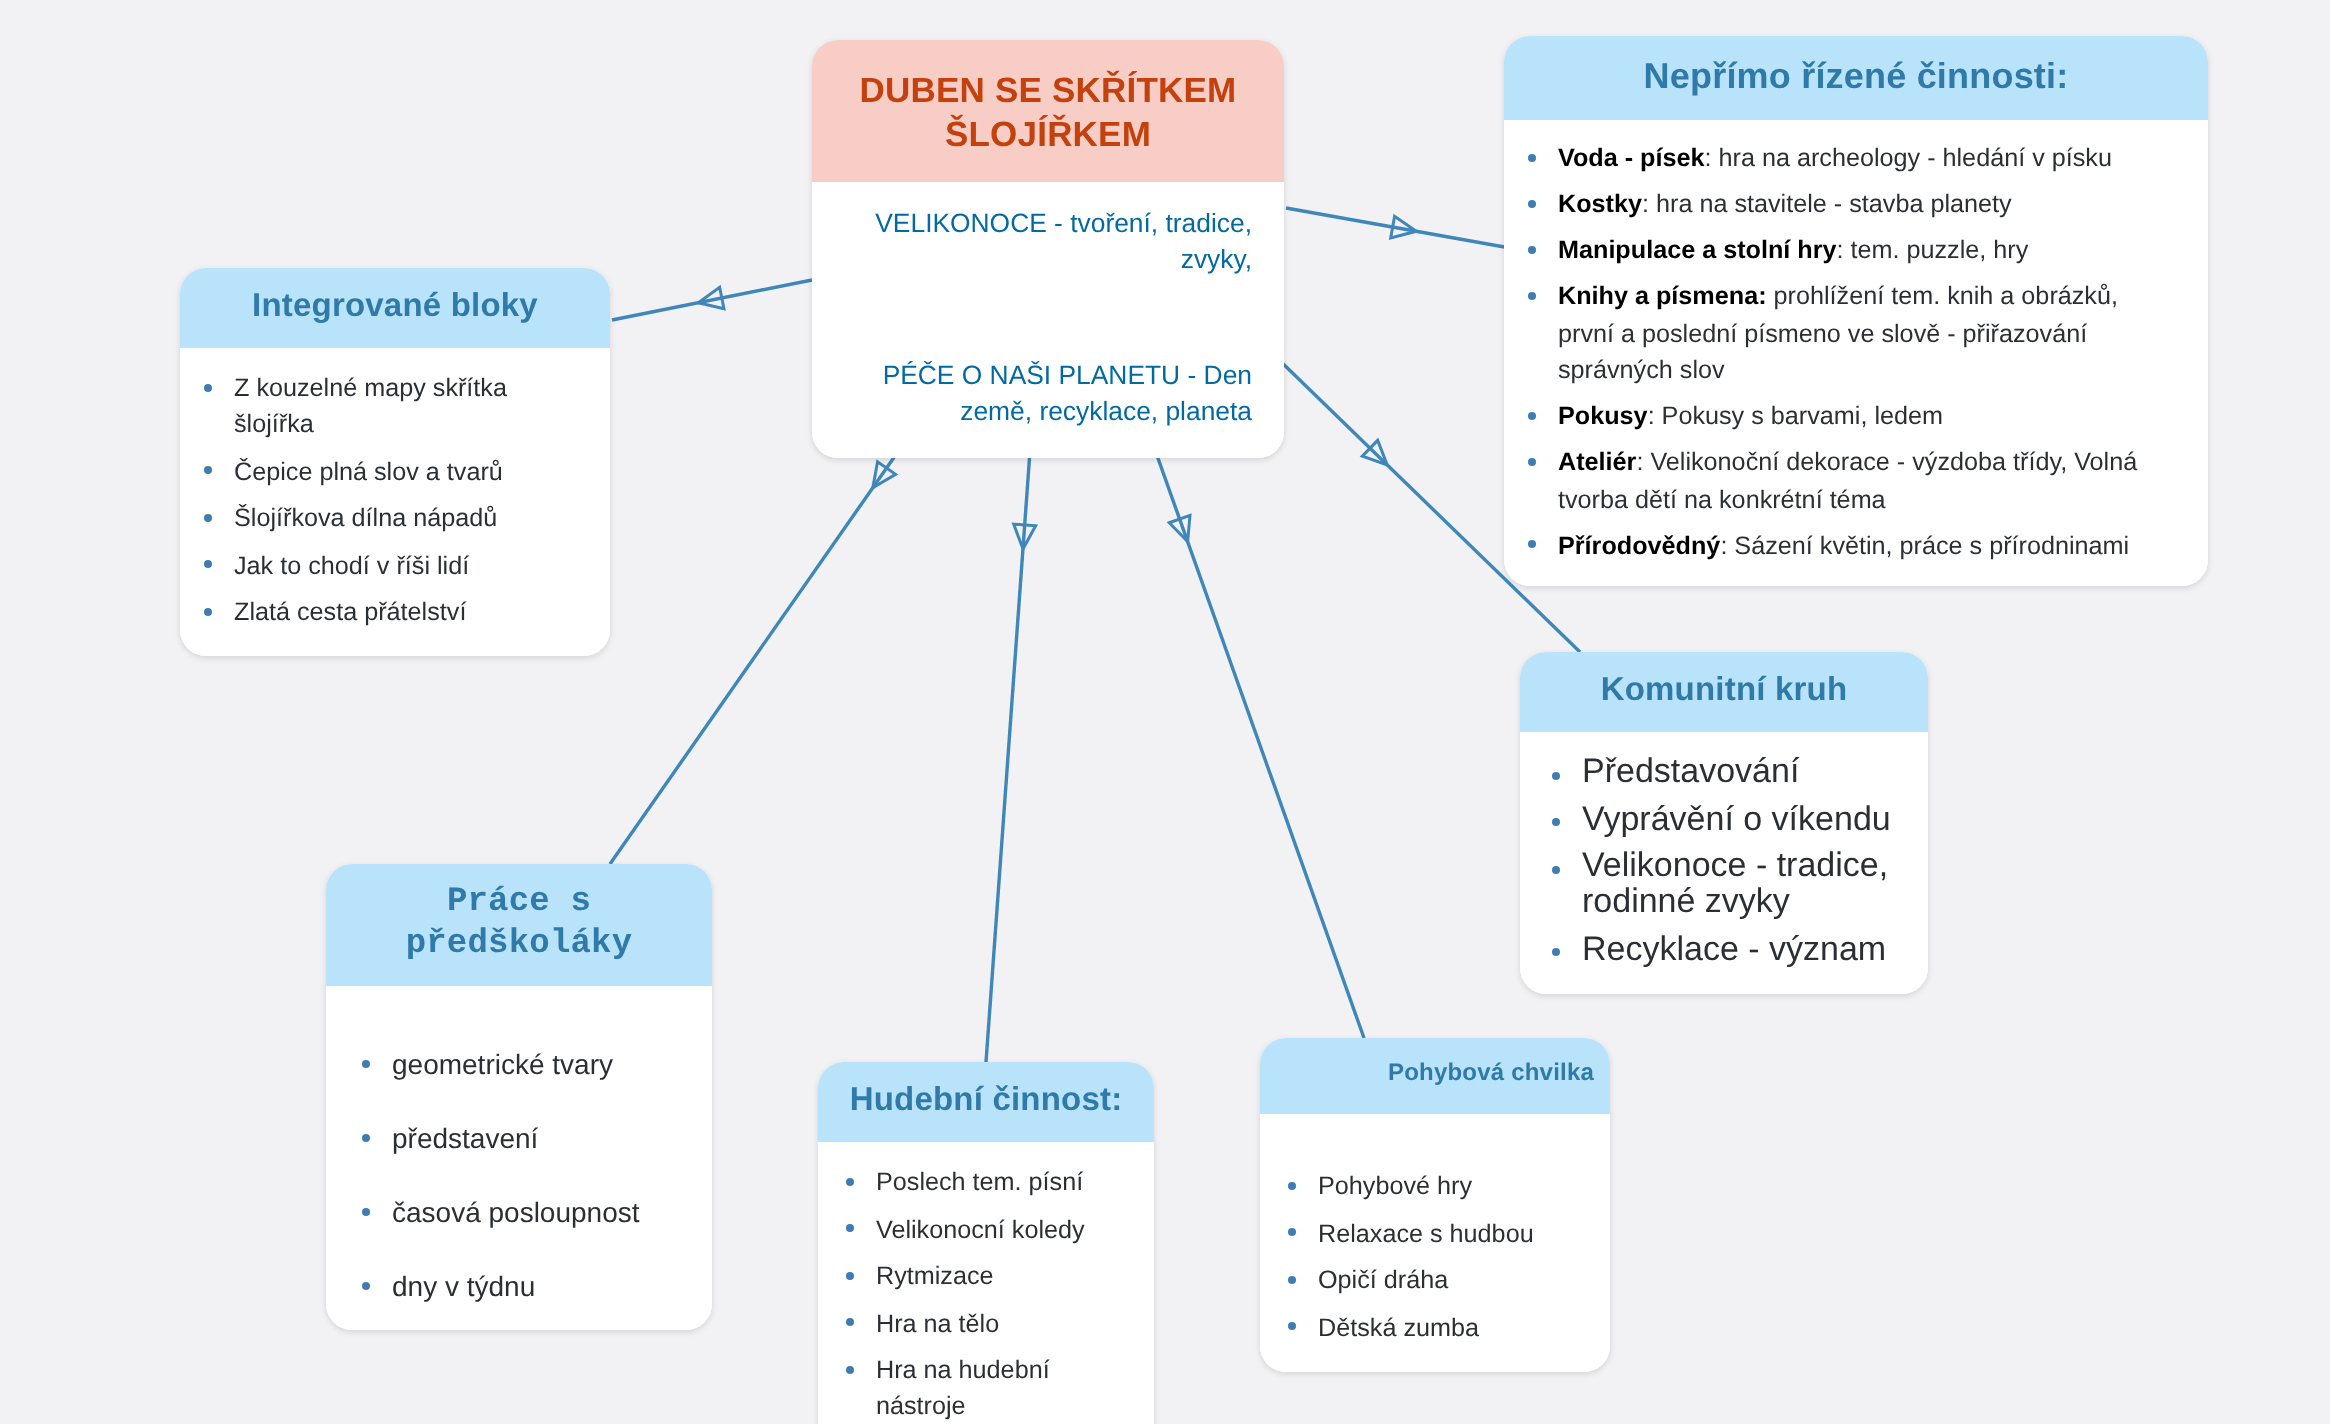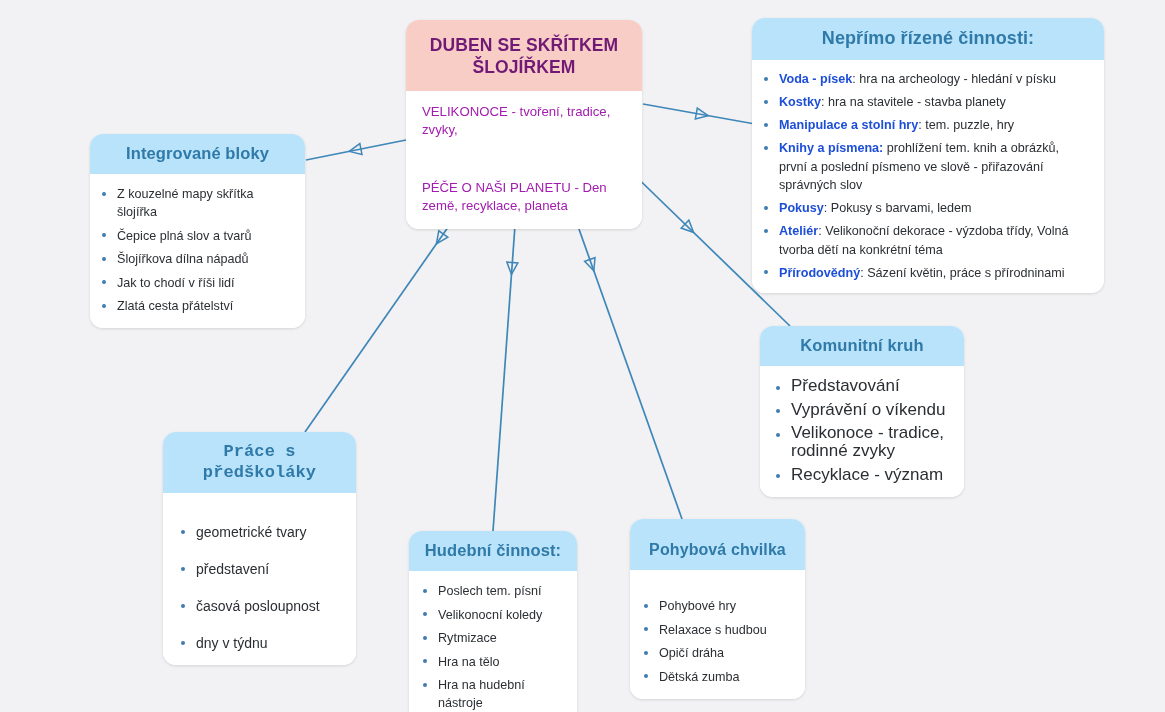--- a/index.html
+++ b/index.html
@@ -38,21 +38,21 @@
   }
   .node-header {
     background: #b9e3fa;
     color: #2f7aa8;
     font-weight: bold;
     text-align: center;
     letter-spacing: 0.1px;
   }
   .node-header.pink {
     background: #f8cdc6;
-    color: #701a75;
+    color: #c2410c;
   }
   .node-body {
     background: #ffffff;
   }
 
   ul.items {
     list-style: none;
     margin: 0;
     padding: 0;
   }
@@ -67,42 +67,43 @@
     position: absolute;
     left: 4px;
     top: 0.52em;
     width: 4px;
     height: 4px;
     border-radius: 50%;
     background: #3e7cb1;
   }
   ul.items li b {
     font-weight: bold;
-    color: #1d4ed8;
+    color: #000000;
   }
 
   
   #node-center {
     left: 406px;
     top: 20px;
     width: 236px;
   }
   #node-center .node-header {
     font-size: 17.5px;
     line-height: 22px;
     padding: 14px 14px 13px;
   }
   #node-center .node-body {
     padding: 12px 16px 14px;
   }
   #node-center .node-body p {
     margin: 0 0 13px;
     font-size: 13.2px;
     line-height: 18px;
-    color: #a21caf;
+    color: #0369a1;
+    text-align: right;
   }
   #node-center .node-body p:last-child { margin-bottom: 0; margin-top: 40px; }
 
   
   #node-neprimo {
     left: 752px;
     top: 18px;
     width: 352px;
   }
   #node-neprimo .node-header {
@@ -196,23 +197,24 @@
   }
   #node-hudebni ul.items li:last-child { margin-bottom: 0; }
 
   
   #node-pohybova {
     left: 630px;
     top: 519px;
     width: 175px;
   }
   #node-pohybova .node-header {
-    font-size: 16px;
-    line-height: 21px;
-    padding: 20px 8px 10px;
+    font-size: 12px;
+    line-height: 21px;
+    padding: 7px 8px 10px;
+    text-align: right;
   }
   #node-pohybova .node-body { padding: 27px 8px 13px 10px; }
   #node-pohybova ul.items li {
     font-size: 12.6px;
     line-height: 18px;
     margin-bottom: 5.5px;
   }
   #node-pohybova ul.items li:last-child { margin-bottom: 0; }
 </style>
 </head>

